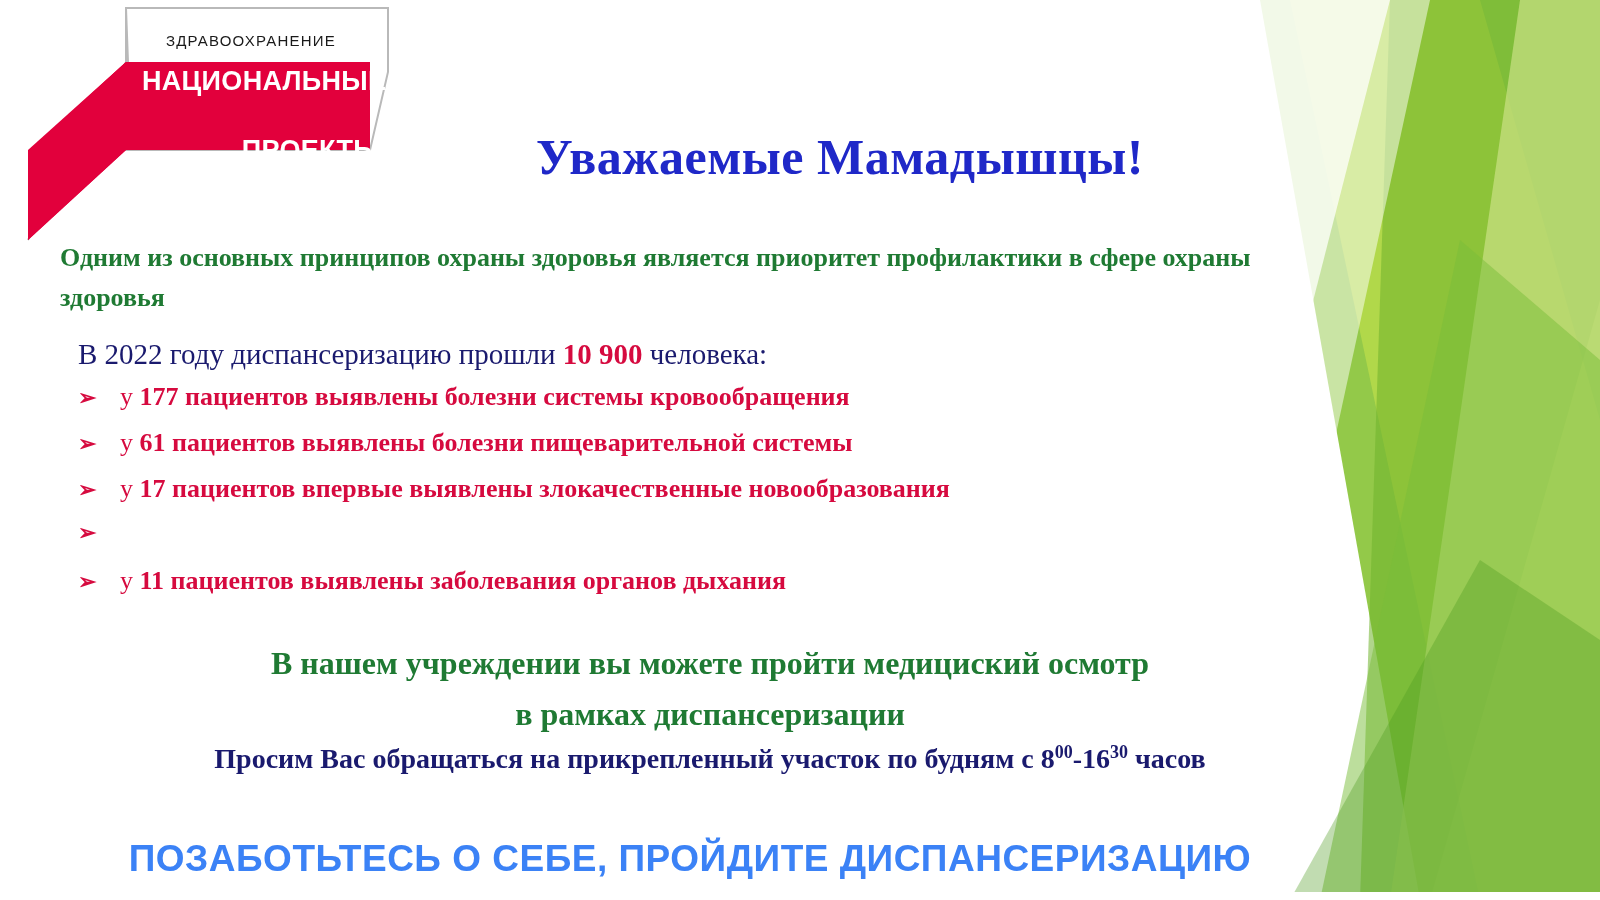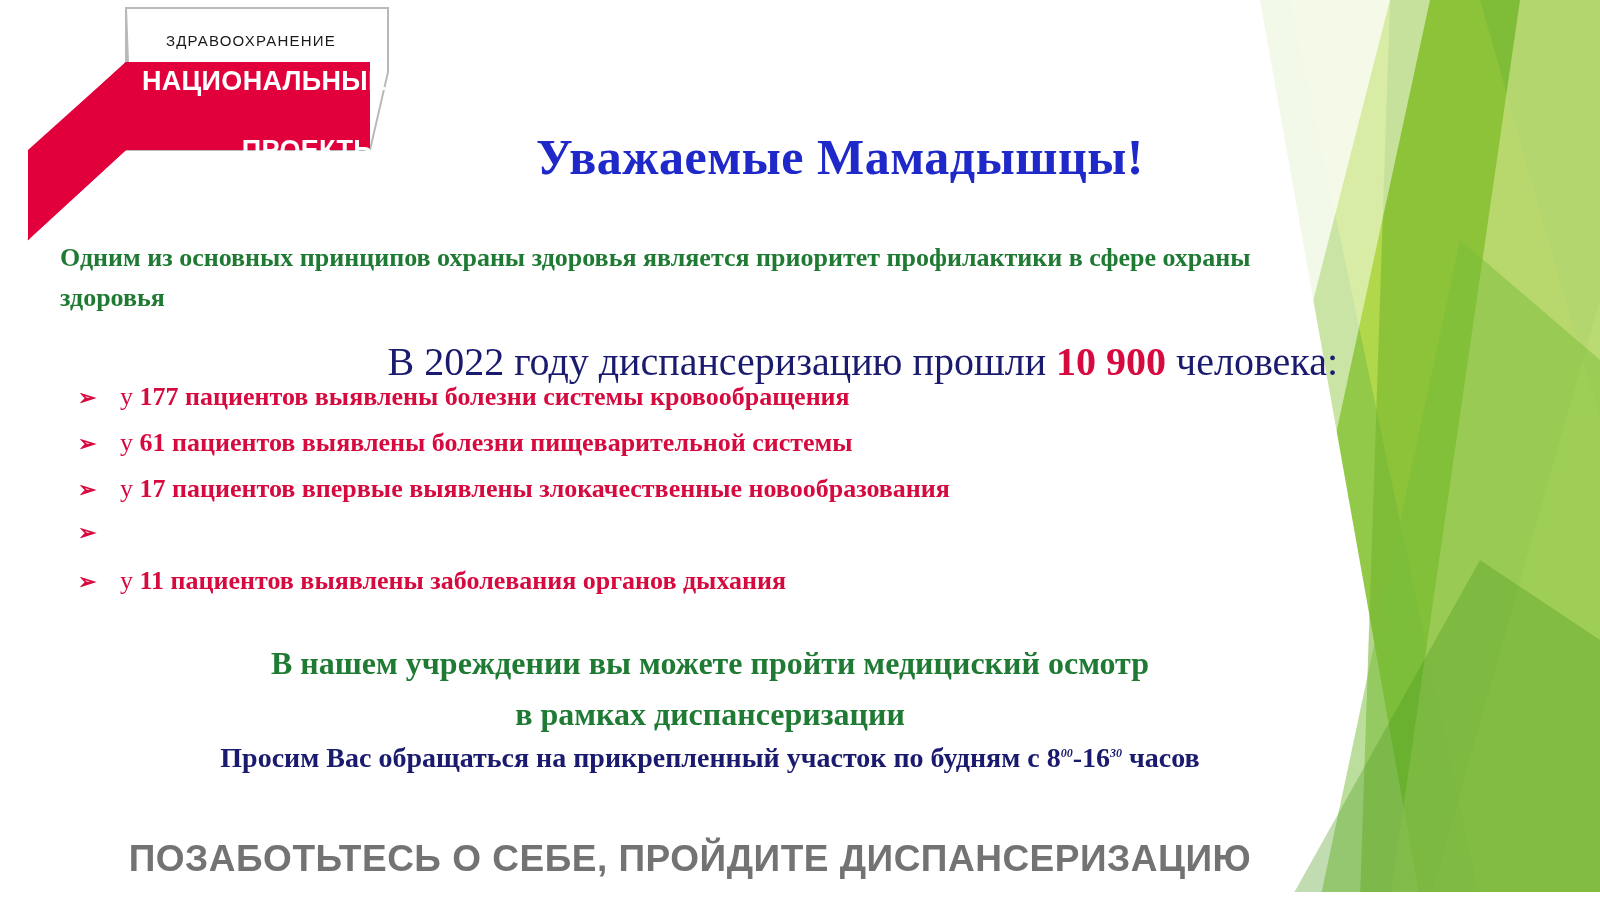--- a/index.html
+++ b/index.html
@@ -98,23 +98,22 @@
     line-height: 1.55;
   }
 
   .lead {
     position: absolute;
     left: 78px;
     top: 338px;
     width: 1260px;
     color: #1a1a6e;
     font-family: "Liberation Serif", serif;
-    font-size: 40px;
+    font-size: 29px;
     font-weight: 400;
-    text-align: right;
   }
   .lead .count {
     color: #d60a3f;
     font-weight: 700;
   }
 
   .bullets {
     position: absolute;
     left: 78px;
     top: 382px;
@@ -162,32 +161,31 @@
     left: 20px;
     top: 742px;
     width: 1380px;
     text-align: center;
     color: #1a1a6e;
     font-family: "Liberation Serif", serif;
     font-weight: 700;
     font-size: 28px;
   }
   .hours sup {
-    font-size: 12px;
+    font-size: 18px;
     vertical-align: super;
-    font-style: italic;
   }
 
   .footer {
     position: absolute;
     left: 20px;
     top: 838px;
     width: 1340px;
     text-align: center;
-    color: #737373;
+    color: #3b82f6;
     font-family: "Liberation Sans", sans-serif;
     font-weight: 700;
     font-size: 37px;
     letter-spacing: 0.5px;
   }
 </style>
 </head>
 <body>
 
 <div class="slide">

